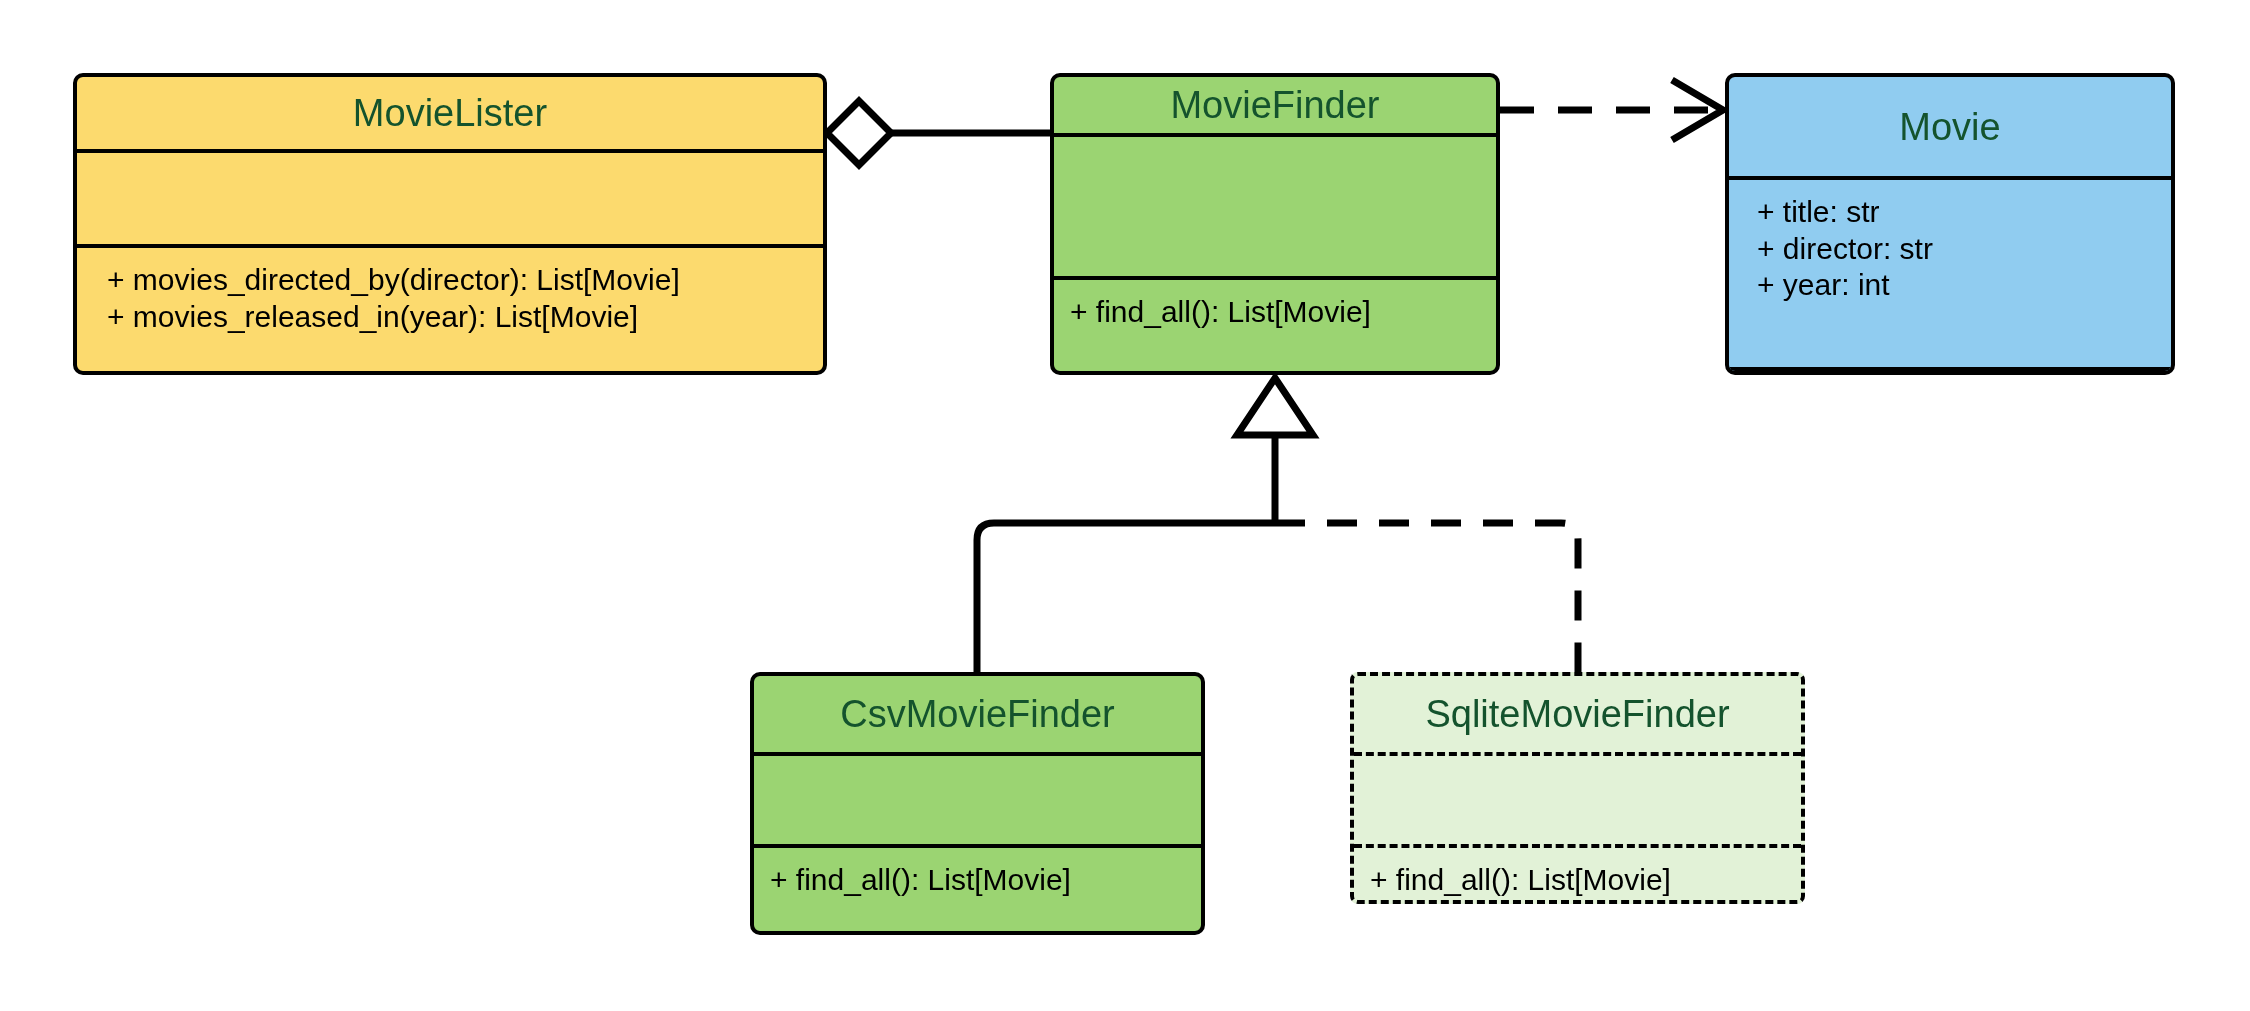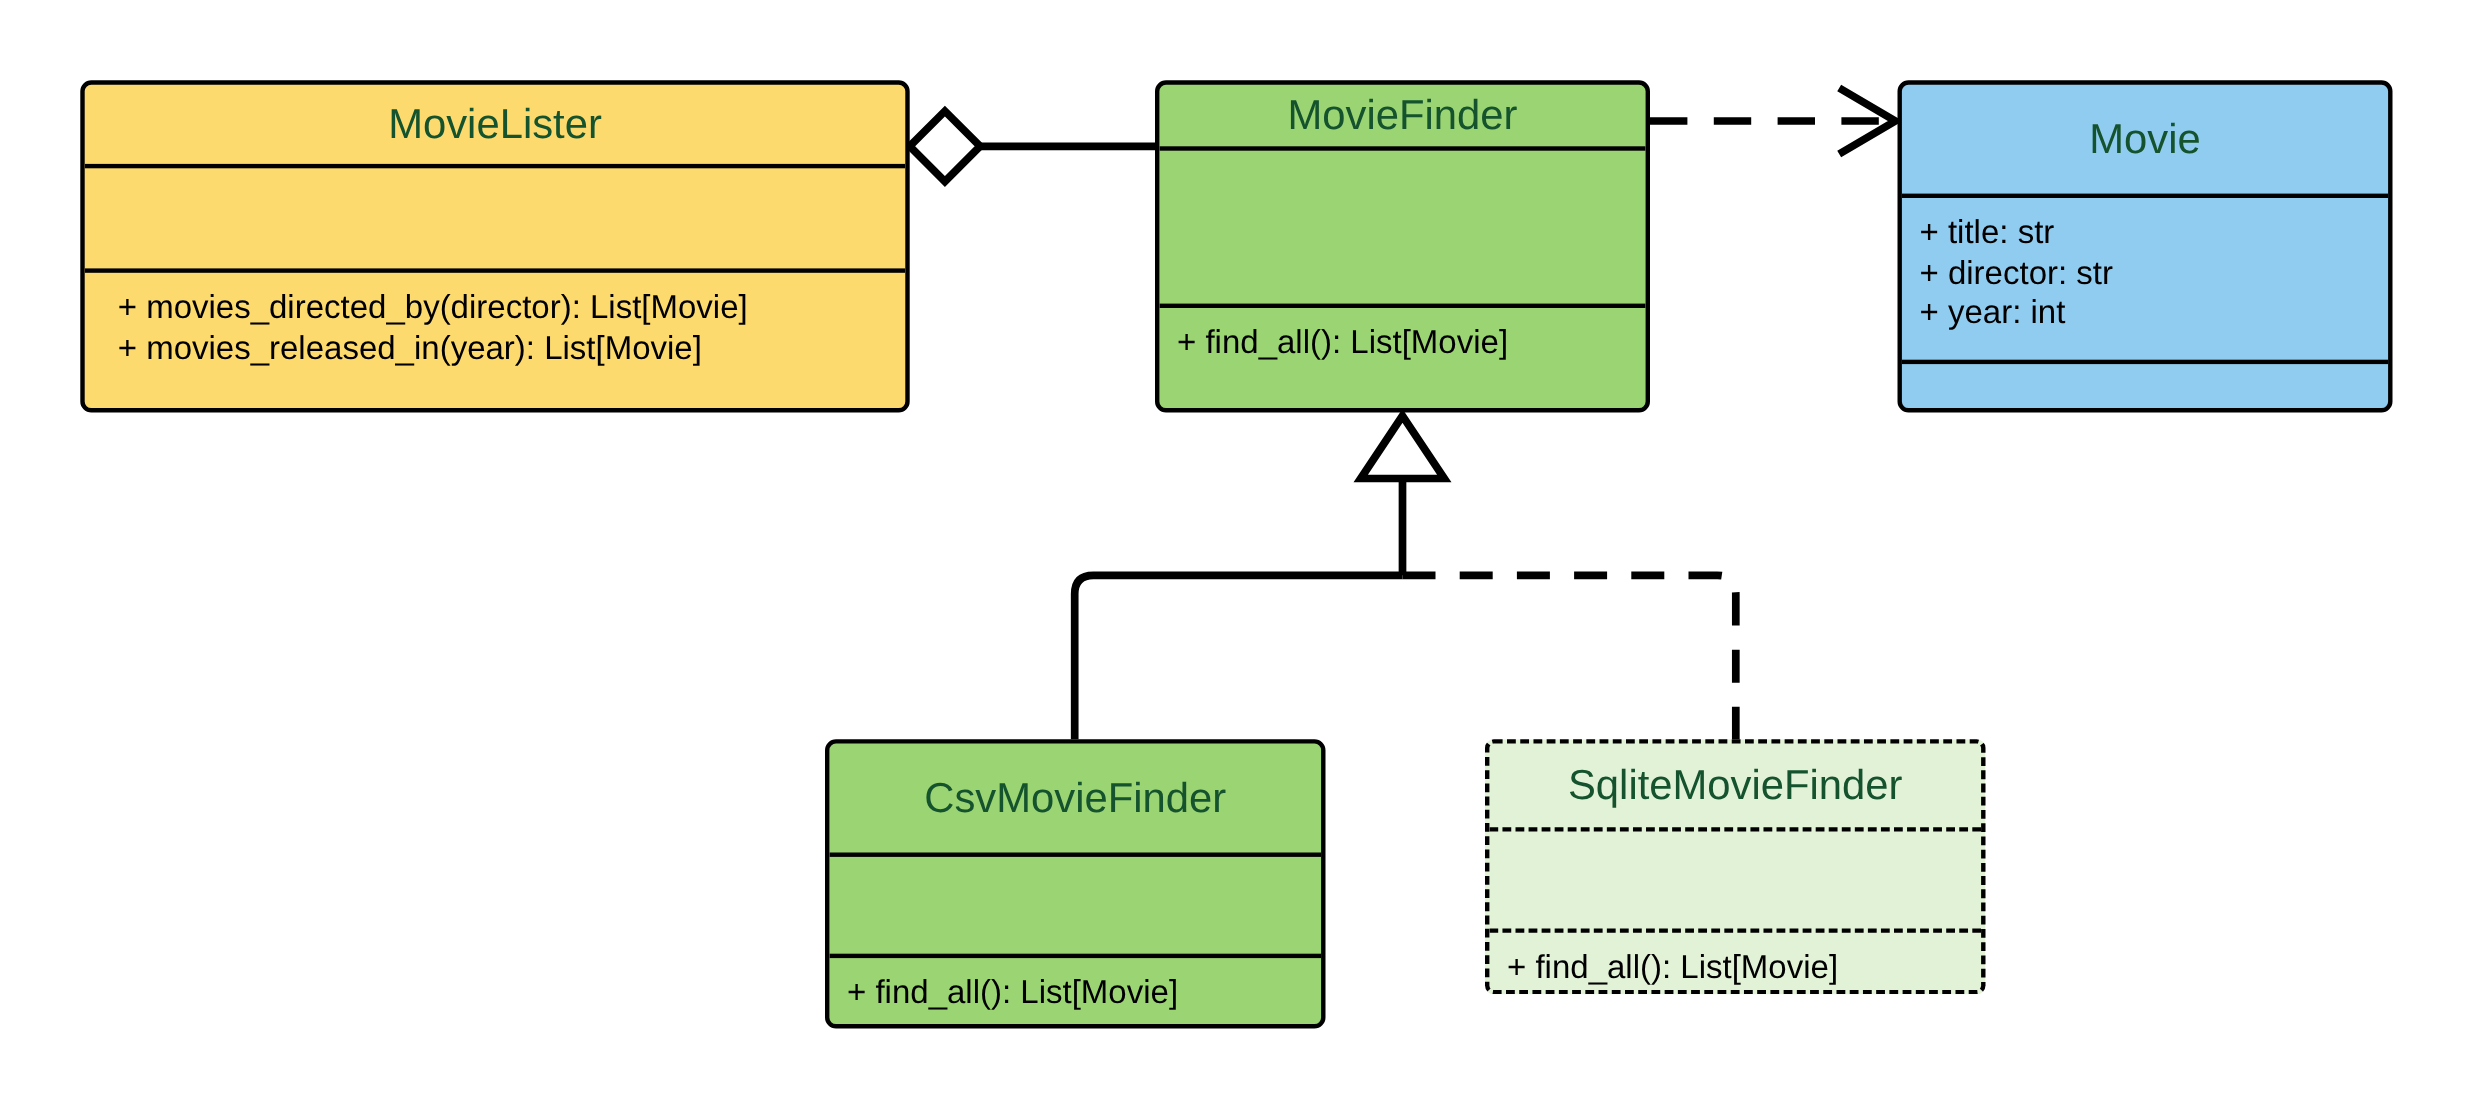--- a/index.html
+++ b/index.html
@@ -120,30 +120,30 @@
     <div class="compartment divided" style="height:143px;"></div>
     <div class="compartment divided members-pad" style="flex:1;">
       <span class="member">+ find_all(): List[Movie]</span>
     </div>
   </div>
 
   <div class="uml-class" style="left:1725px; top:73px; width:450px; height:302px; background:#90CCF0;">
     <div class="compartment title-comp" style="height:99px;">
       <span class="class-title">Movie</span>
     </div>
-    <div class="compartment divided members-pad" style="height:151px;">
+    <div class="compartment divided members-pad" style="height:191px;padding-left:12px;">
       <span class="member">+ title: str</span>
       <span class="member">+ director: str</span>
       <span class="member">+ year: int</span>
     </div>
     <div class="compartment divided" style="flex:1;"></div>
   </div>
 
   <div class="uml-class" style="left:750px; top:672px; width:455px; height:263px; background:#9BD472;">
-    <div class="compartment title-comp" style="height:99px;">
+    <div class="compartment title-comp" style="height:76px;">
       <span class="class-title">CsvMovieFinder</span>
     </div>
     <div class="compartment divided" style="height:92px;"></div>
     <div class="compartment divided members-pad" style="flex:1;">
       <span class="member">+ find_all(): List[Movie]</span>
     </div>
   </div>
 
   <div class="uml-class dashed" style="left:1350px; top:672px; width:455px; height:232px; background:#E2F2D7;">
     <div class="compartment title-comp" style="height:76px;">

